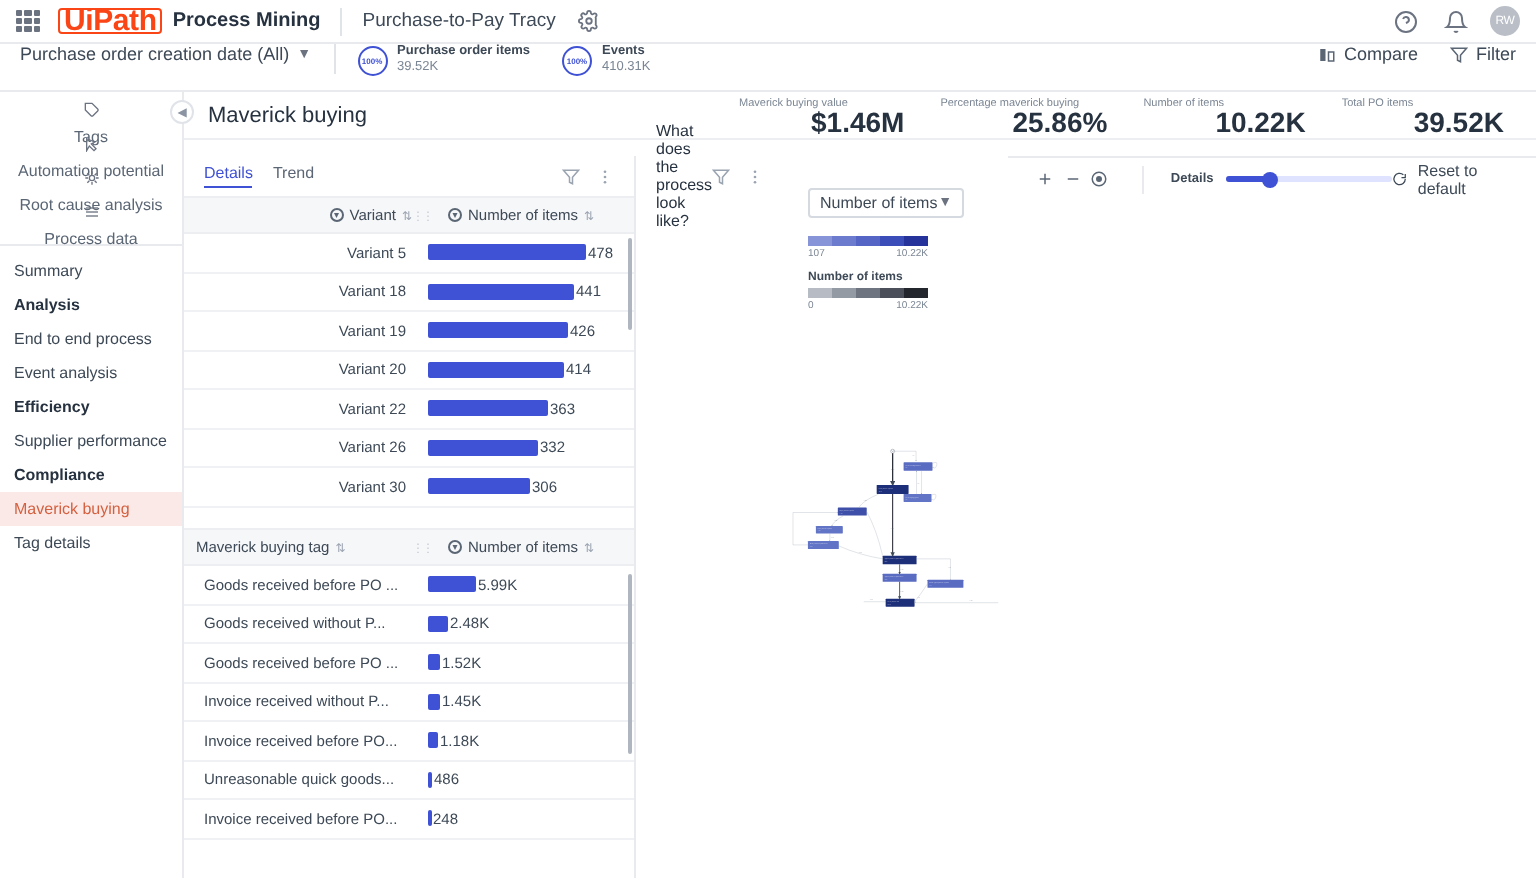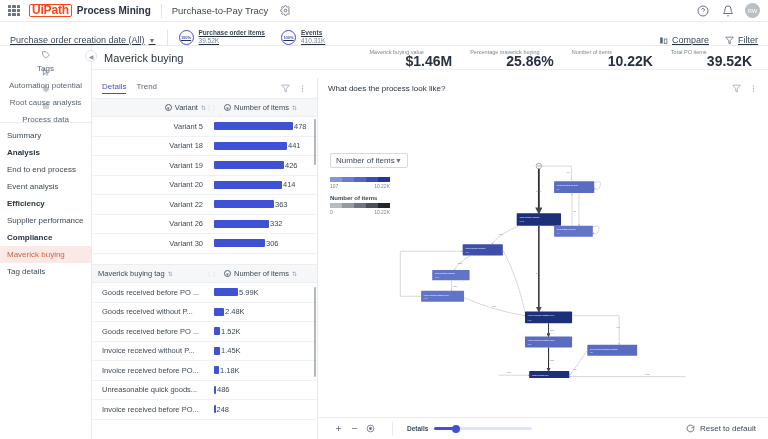--- a/index.html
+++ b/index.html
@@ -18,21 +18,21 @@
     display: flex; align-items: center;
     padding: 0 8px;
     border-bottom: 1px solid #e8eaee;
     background: #fff;
   }
   .grid-icon { width: 12px; height: 12px; display: grid;
     grid-template-columns: repeat(3,1fr); grid-template-rows: repeat(3,1fr);
     gap: 1px; margin-right: 9px; }
   .grid-icon i { background: #6b7280; border-radius: .5px; }
   .brand-logo {
-    font-size: 12px; font-weight: bold; color: #fa4616;
+    font-size: 15px; font-weight: bold; color: #fa4616;
     border: 1px solid #fa4616; border-radius: 2px;
     padding: 0 2px; line-height: 11px; letter-spacing: -.2px;
     margin-right: 5px;
   }
   .brand-logo span { color: #fa4616; }
   .brand-name { font-size: 10px; font-weight: bold; color: #273240; }
   .topdiv { width: 1px; height: 14px; background: #e0e3e8; margin: 0 10px; }
   .proj-name { font-size: 9.5px; color: #3d4956; }
   .gear-top { margin-left: 8px; }
   .spacer { flex: 1; }
@@ -41,25 +41,24 @@
   .avatar {
     width: 15px; height: 15px; border-radius: 50%;
     background: #b9bec7; color: #fff; font-size: 6px;
     display: flex; align-items: center; justify-content: center;
     margin-left: 9px; letter-spacing: -.2px;
   }
 
   
   .filterbar {
     height: 24px; flex: 0 0 24px;
-    display: flex; align-items: flex-end;
+    display: flex; align-items: flex-start;
     padding: 0 10px;
     border-bottom: 1px solid #e8eaee;
     background: #fff;
-    text-decoration: underline;
   }
   .date-filter { font-size: 9px; color: #3d4956; display:flex; align-items:center; gap:4px; }
   .chev { font-size: 7px; color:#6b7280; }
   .fdiv { width:1px; height:15px; background:#e0e3e8; margin:0 11px; }
   .kpi-chip { display:flex; align-items:center; gap:5px; margin-right:16px; }
   .donut {
     width: 15px; height: 15px; border-radius: 50%;
     border: 1.6px solid #3f51d4;
     display:flex; align-items:center; justify-content:center;
     font-size: 4px; color:#3f51d4; font-weight: bold;
@@ -135,21 +134,21 @@
   .row { display:flex; align-items:center; height:19.5px; border-bottom:1px solid #f0f1f4; padding: 0 6px; }
   .row .name { width:108px; flex:0 0 108px; text-align:right; font-size:7.5px; color:#3d4956;
     white-space:nowrap; overflow:hidden; text-overflow:ellipsis; padding-right:3px; }
   .row.tagrow .name { text-align:left; padding-left:4px; }
   .barwrap { flex:1; display:flex; align-items:center; gap:1px; padding-left:8px; }
   .bar { height:8px; background:#3f51d4; border-radius:1px; }
   .barval { font-size:7.5px; color:#3d4956; }
   .vscroll { position:absolute; right:1px; top:2px; width:2.5px; background:#b0b6c0; border-radius:2px; }
 
   
-  .rightcol { flex:1; display:flex; flex-direction:column; min-width:0;gap:39px; }
+  .rightcol { flex:1; display:flex; flex-direction:row; min-width:0; }
   .graph-head { height:20px; flex:0 0 20px; display:flex; align-items:center; padding:0 10px; }
   .graph-area { flex:1; position:relative; overflow:hidden; }
   .legend { position:absolute; left:12px; top:16px; }
   .selwrap {
     display:flex; align-items:center; justify-content:space-between;
     width:78px; height:15px; border:1px solid #d5d9e0; border-radius:2px;
     padding:0 5px; font-size:8px; color:#3d4956; background:#fff;
   }
   .scale { display:flex; width:60px; height:5px; margin-top:9px; }
   .scale i { flex:1; }

